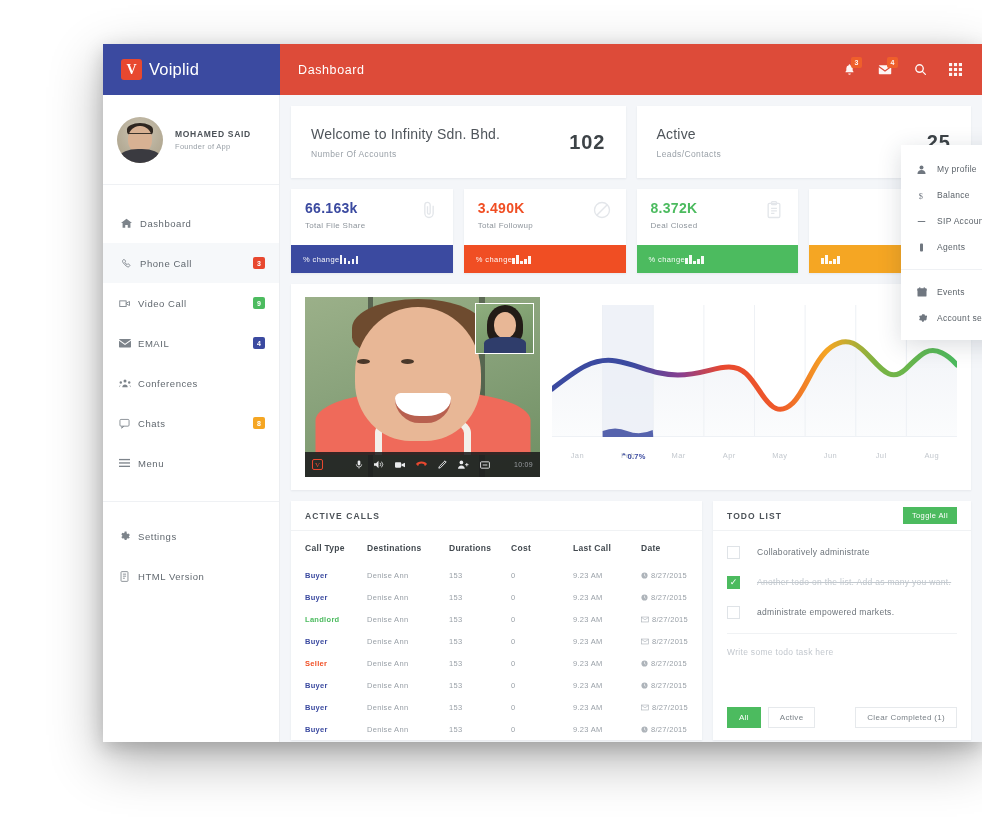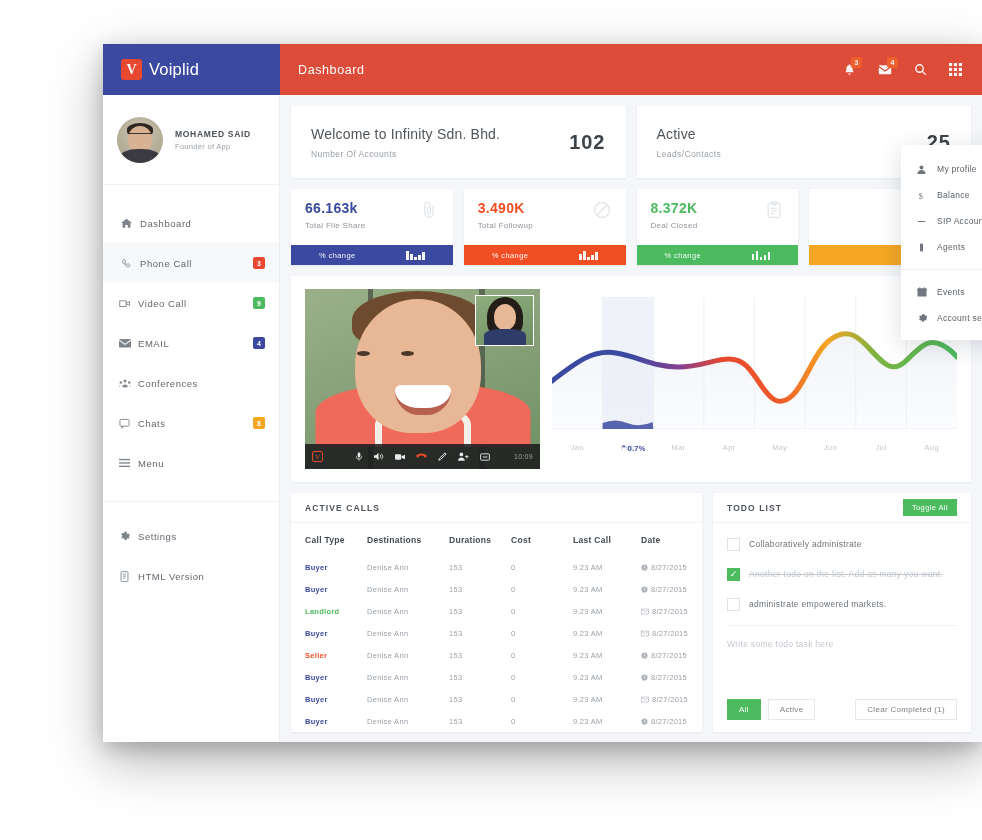--- a/index.html
+++ b/index.html
@@ -109,22 +109,22 @@
   .welcome-sub { font-size: 8.5px; color: #9aa1a8; margin-top: 7px; letter-spacing: .4px; }
   .welcome-num { font-size: 20px; font-weight: bold; color: #3d4347; letter-spacing: 1px; }
   .stats-row { display: flex; gap: 11px; margin-top: 11px; }
   .stat { flex: 1; min-width: 0; background: #fff; box-shadow: 0 1px 2px rgba(40,50,70,.07); }
   .stat-top { height: 56px; padding: 11px 14px 0; display: flex; justify-content: space-between; }
   .stat-val { font-size: 14px; font-weight: bold; letter-spacing: .3px; }
   .stat-lbl { font-size: 8px; color: #8e959c; margin-top: 5px; letter-spacing: .3px; }
   .stat-ico { color: #e3e6ea; line-height: 0; }
   .stat-ico svg { display: block; }
   .stat-foot {
-    height: 20px; display: flex; align-items: center; justify-content: space-between;
-    padding: 0 28px; color: #fff;
+    height: 28px; display: flex; align-items: center; 
+    padding: 0 12px; color: #fff;
   }
   .stat-foot span { font-size: 7.5px; letter-spacing: .4px; opacity: .95; }
   .bars { display: flex; align-items: flex-end; gap: 1.5px; height: 10px; }
   .bars i { width: 2.5px; background: #fff; display: block; }
   
   .mid {
     margin-top: 11px; background: #fff; height: 206px;
     box-shadow: 0 1px 2px rgba(40,50,70,.07);
     display: flex; align-items: center; padding: 12px 14px; gap: 12px;
   }
@@ -201,21 +201,21 @@
   td.type { font-weight: bold; }
   td.date { white-space: nowrap; }
   td.date svg { vertical-align: -1px; margin-right: 3px; color: #aeb4ba; }
   
   .todo { flex: 1; min-width: 0; display: flex; flex-direction: column; }
   .btn-green {
     background: #4cbb5f; color: #fff; font-size: 7.5px; letter-spacing: .4px;
     padding: 4px 9px; border: none; cursor: pointer;
   }
   .todo-items { padding: 6px 14px 0; }
-  .todo-item { display: flex; align-items: center; gap: 9px; height: 30px; }
+  .todo-item { display: flex; align-items: center; gap: 17px; height: 30px; }
   .cbx {
     width: 13px; height: 13px; border: 1px solid #dfe3e7; flex: 0 0 13px;
     display: flex; align-items: center; justify-content: center; cursor: pointer;
   }
   .cbx.on { background: #4cbb5f; border-color: #4cbb5f; color: #fff; font-size: 9px; }
   .todo-text { font-size: 8.5px; color: #6c737a; letter-spacing: .3px; }
   .todo-item.done .todo-text { color: #c2c8ce; text-decoration: line-through; }
   .todo-input {
     margin: 6px 14px 0; border-top: 1px solid #f0f2f4; padding-top: 13px;
     font-size: 8.5px; color: #c3c8ce; letter-spacing: .3px;

